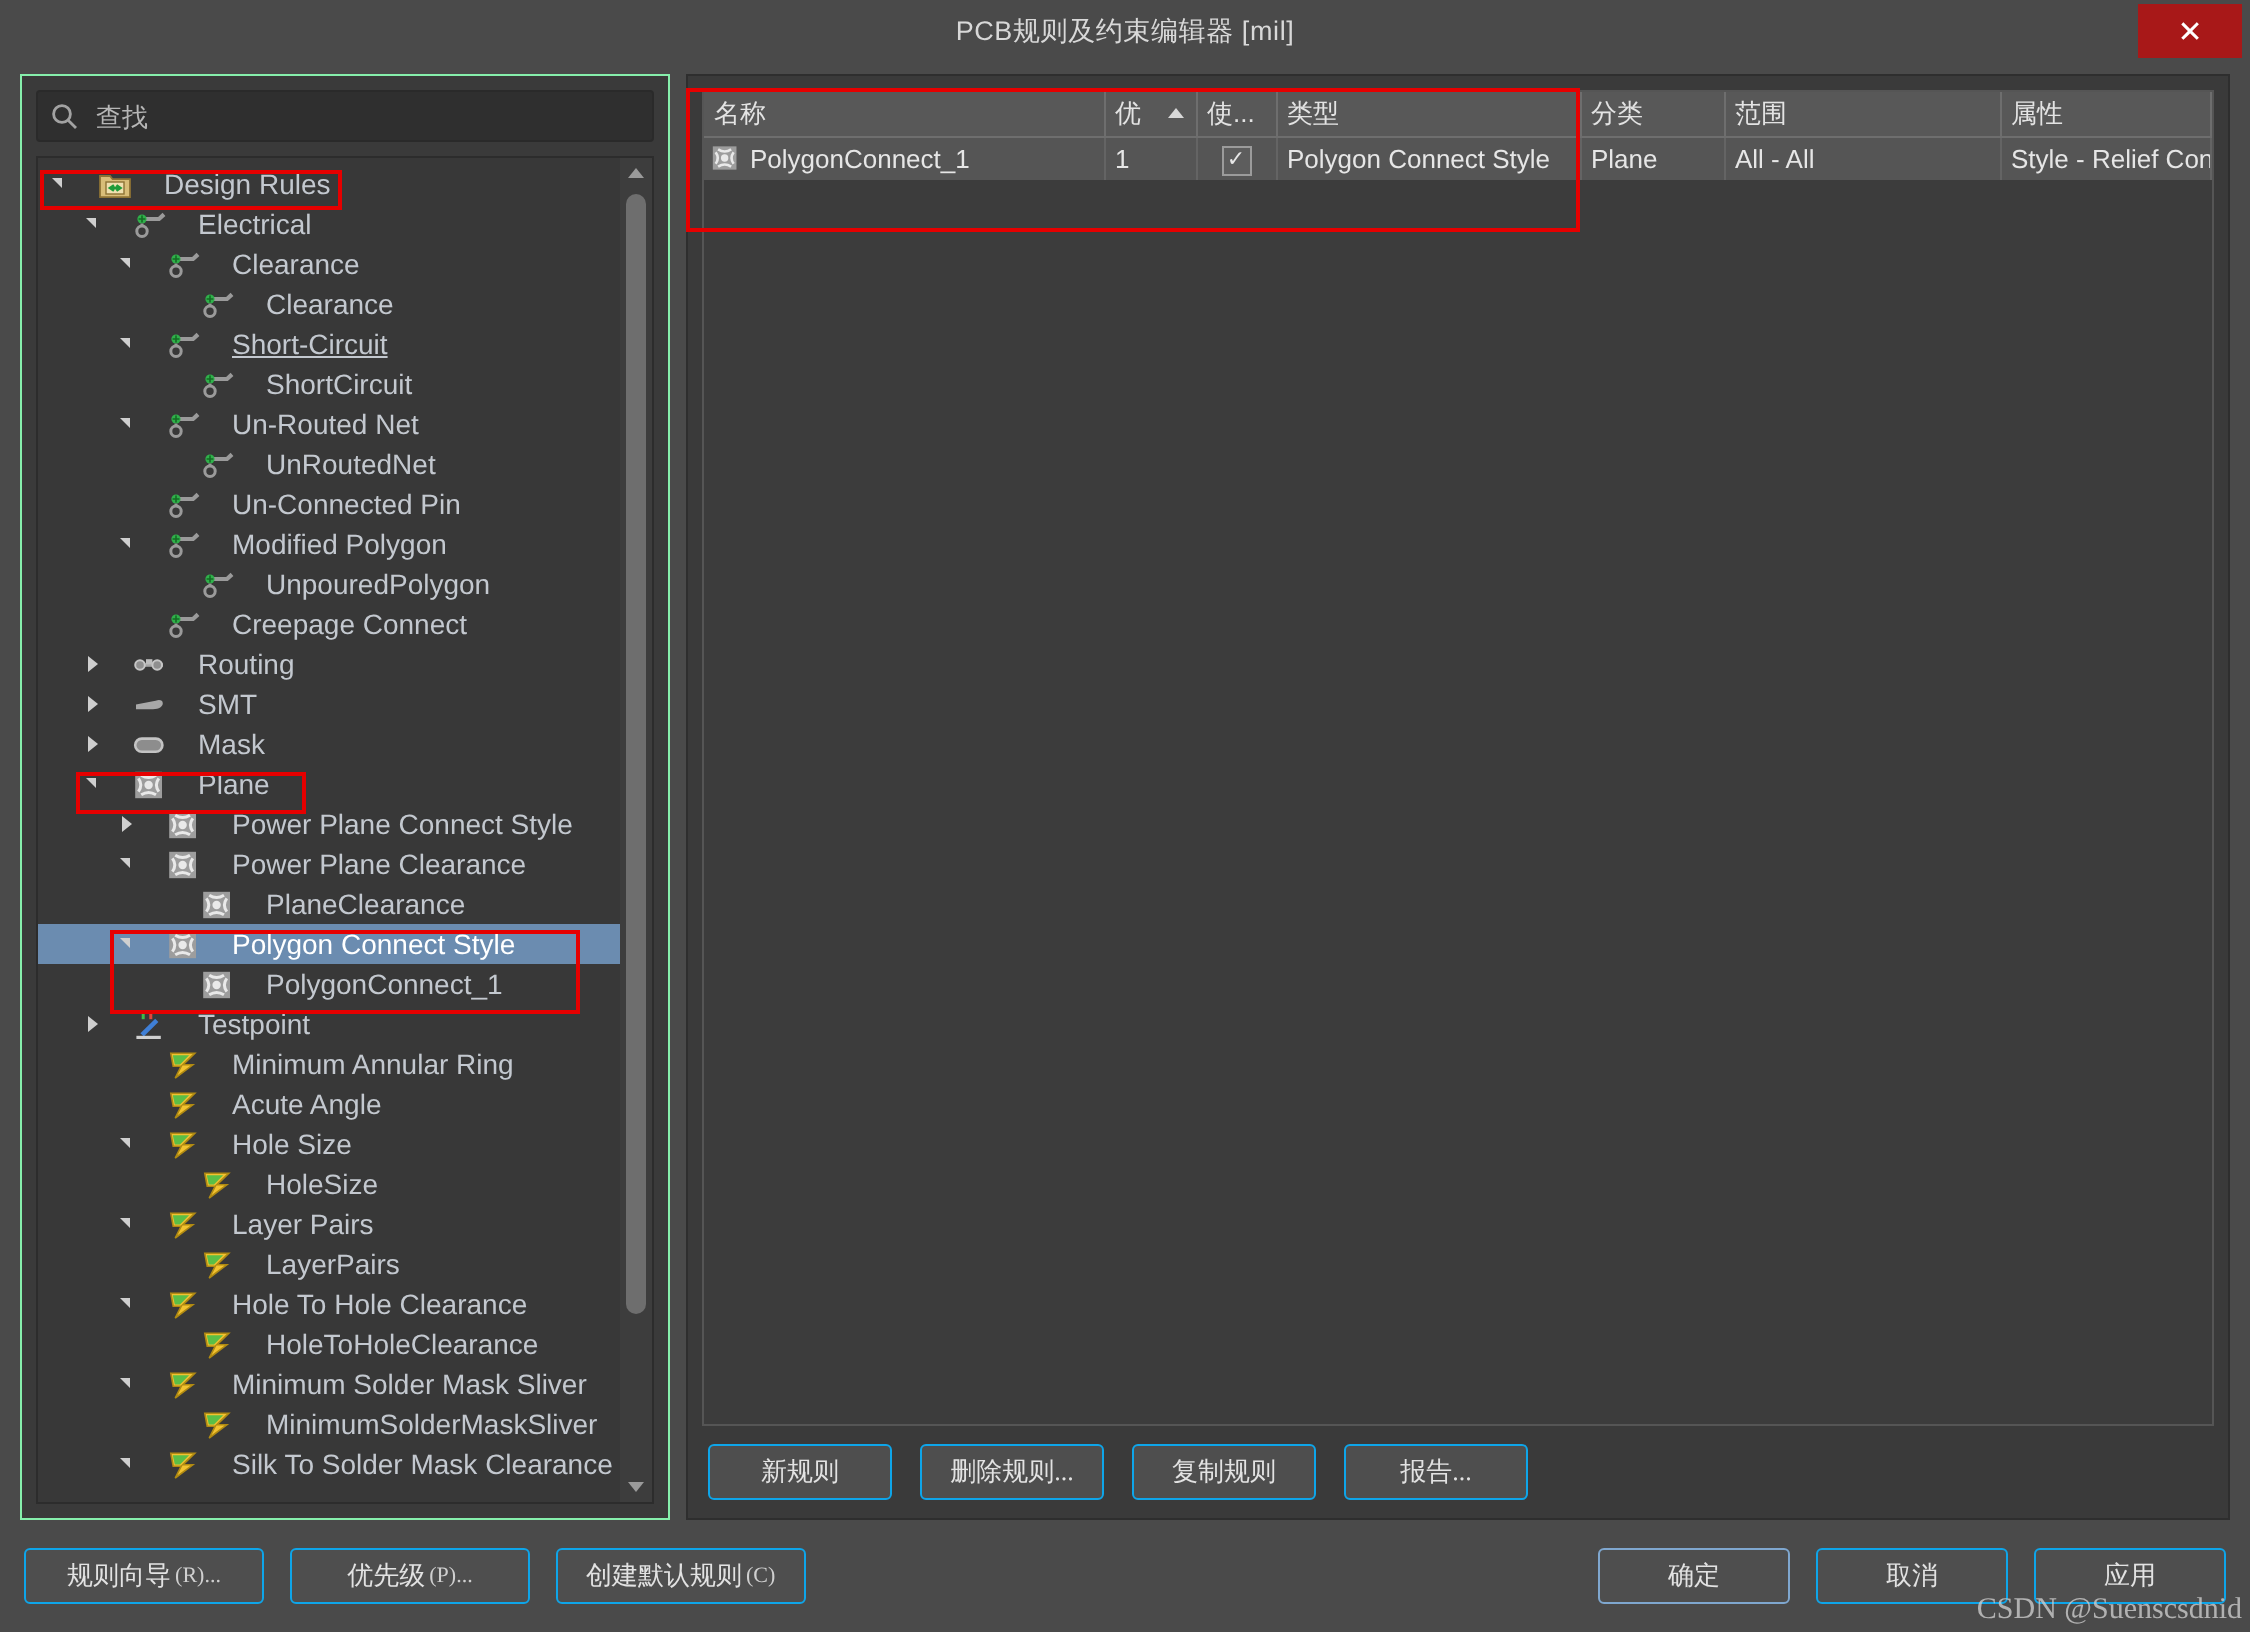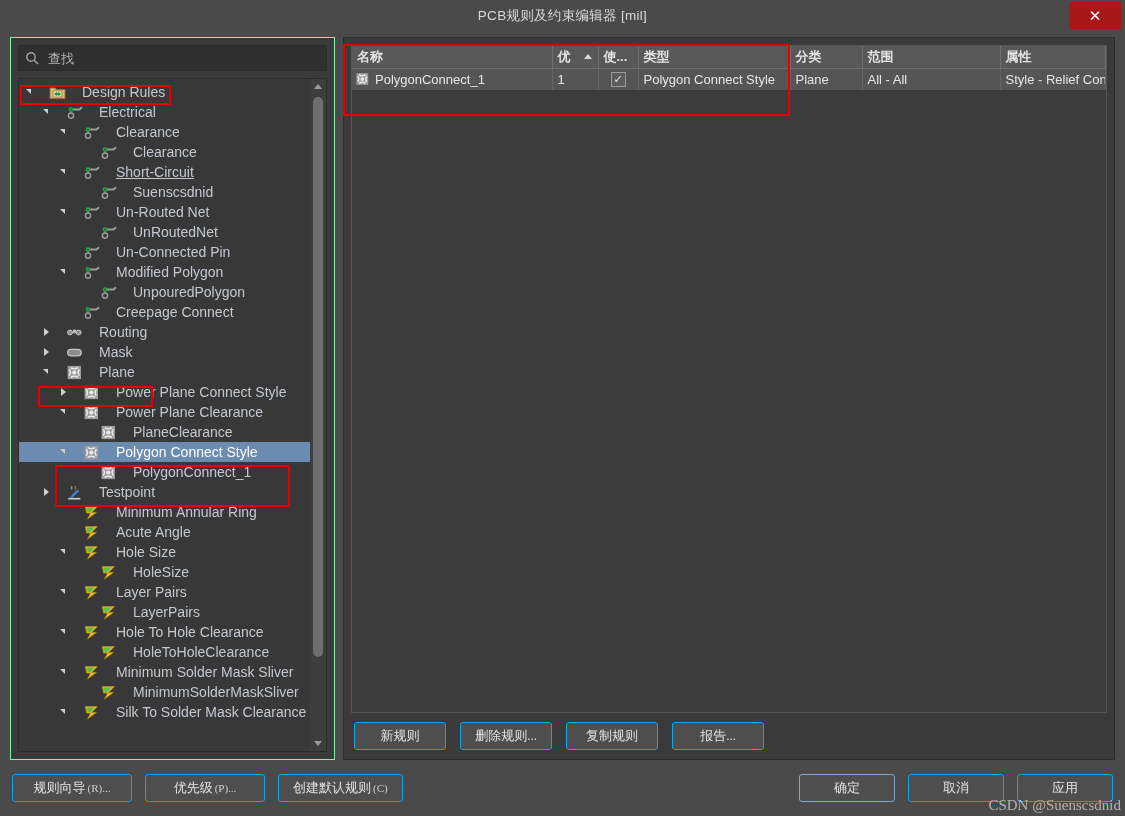--- a/index.html
+++ b/index.html
@@ -195,21 +195,21 @@
   }
   table.rules {
     width: 100%;
     border-collapse: collapse;
     table-layout: fixed;
     font-size: 13px;
   }
   table.rules th {
     background: #585858;
     color: #e3e3e3;
-    font-weight: bold;
+    font-weight: normal;
     text-align: left;
     height: 22px;
     padding: 0 5px;
     border-right: 1px solid #6e6e6e;
     border-bottom: 1px solid #6e6e6e;
     white-space: nowrap;
     overflow: hidden;
     position: relative;
   }
   table.rules th .sortarrow {
@@ -385,21 +385,21 @@
             </div>
             <div class="tnode" style="padding-left: 55px;">
               <span class="twist "></span>
               <span class="ticon"><svg width="17" height="15" viewBox="0 0 17 15">
                   <path d="M5 4.5 L13.5 4.5 L16 2.2" stroke="#9a9a9a" stroke-width="2.1" fill="none"></path>
                   <circle cx="5" cy="4.5" r="2.3" fill="#2fb04a"></circle>
                   <path d="M5 2.7 L5 6.3 M3.3 4.5 L6.7 4.5" stroke="#156b25" stroke-width="0.8"></path>
                   <circle cx="5" cy="10.6" r="2.6" fill="none" stroke="#9a9a9a" stroke-width="1.5"></circle>
                   <line x1="5" y1="6.8" x2="5" y2="8" stroke="#9a9a9a" stroke-width="1.5"></line>
                 </svg></span>
-              <span class="tlabel">Suenscsdnid</span>
+              <span class="tlabel">ShortCircuit</span>
             </div>
             <div class="tnode" style="padding-left: 38px;">
               <span class="twist down"></span>
               <span class="ticon"><svg width="17" height="15" viewBox="0 0 17 15">
                   <path d="M5 4.5 L13.5 4.5 L16 2.2" stroke="#9a9a9a" stroke-width="2.1" fill="none"></path>
                   <circle cx="5" cy="4.5" r="2.3" fill="#2fb04a"></circle>
                   <path d="M5 2.7 L5 6.3 M3.3 4.5 L6.7 4.5" stroke="#156b25" stroke-width="0.8"></path>
                   <circle cx="5" cy="10.6" r="2.6" fill="none" stroke="#9a9a9a" stroke-width="1.5"></circle>
                   <line x1="5" y1="6.8" x2="5" y2="8" stroke="#9a9a9a" stroke-width="1.5"></line>
                 </svg></span>
@@ -462,20 +462,27 @@
             </div>
             <div class="tnode" style="padding-left: 21px;">
               <span class="twist right"></span>
               <span class="ticon"><svg width="17" height="15" viewBox="0 0 17 15">
                   <line x1="1.5" y1="7.5" x2="15.5" y2="7.5" stroke="#a6a6a6" stroke-width="1.8"></line>
                   <circle cx="4" cy="7.5" r="2.4" fill="#8f8f8f" stroke="#c6c6c6" stroke-width="1"></circle>
                   <circle cx="12.6" cy="7.5" r="2.4" fill="#8f8f8f" stroke="#c6c6c6" stroke-width="1"></circle>
                   <rect x="7" y="4.6" width="3.2" height="2.6" fill="#bdbdbd"></rect>
                 </svg></span>
               <span class="tlabel">Routing</span>
+            </div>
+            <div class="tnode" style="padding-left: 21px;">
+              <span class="twist right"></span>
+              <span class="ticon"><svg width="17" height="15" viewBox="0 0 17 15">
+                  <path d="M2 9.6 L10.5 9.6 C13.6 9.6 15.4 8.2 15.4 6.6 C15.4 5.2 13.8 4.6 11.8 5.4 L2 7.2 Z" fill="#a8a8a8"></path>
+                </svg></span>
+              <span class="tlabel">SMT</span>
             </div>
             <div class="tnode" style="padding-left: 21px;">
               <span class="twist right"></span>
               <span class="ticon"><svg width="17" height="15" viewBox="0 0 17 15">
                   <rect x="1.6" y="4.3" width="13.6" height="6.6" rx="3.3" fill="#8d8d8d" stroke="#c4c4c4" stroke-width="1.3"></rect>
                 </svg></span>
               <span class="tlabel">Mask</span>
             </div>
             <div class="tnode" style="padding-left: 21px;">
               <span class="twist down"></span>

